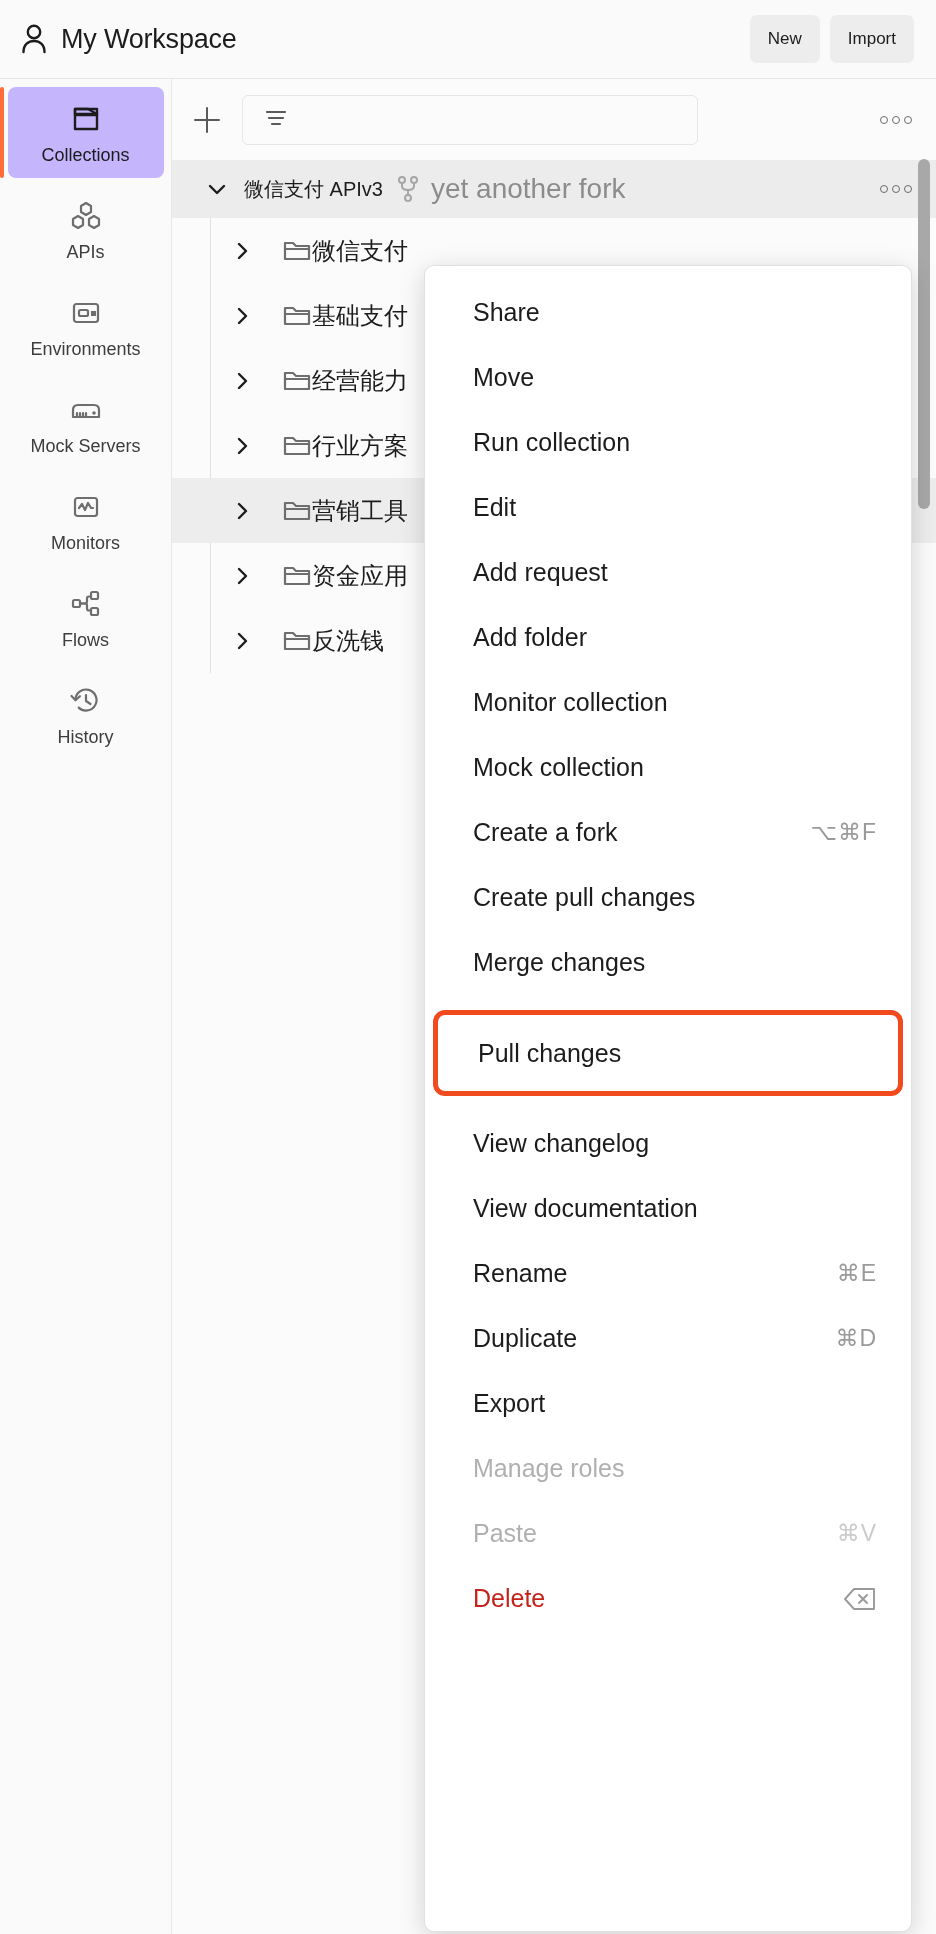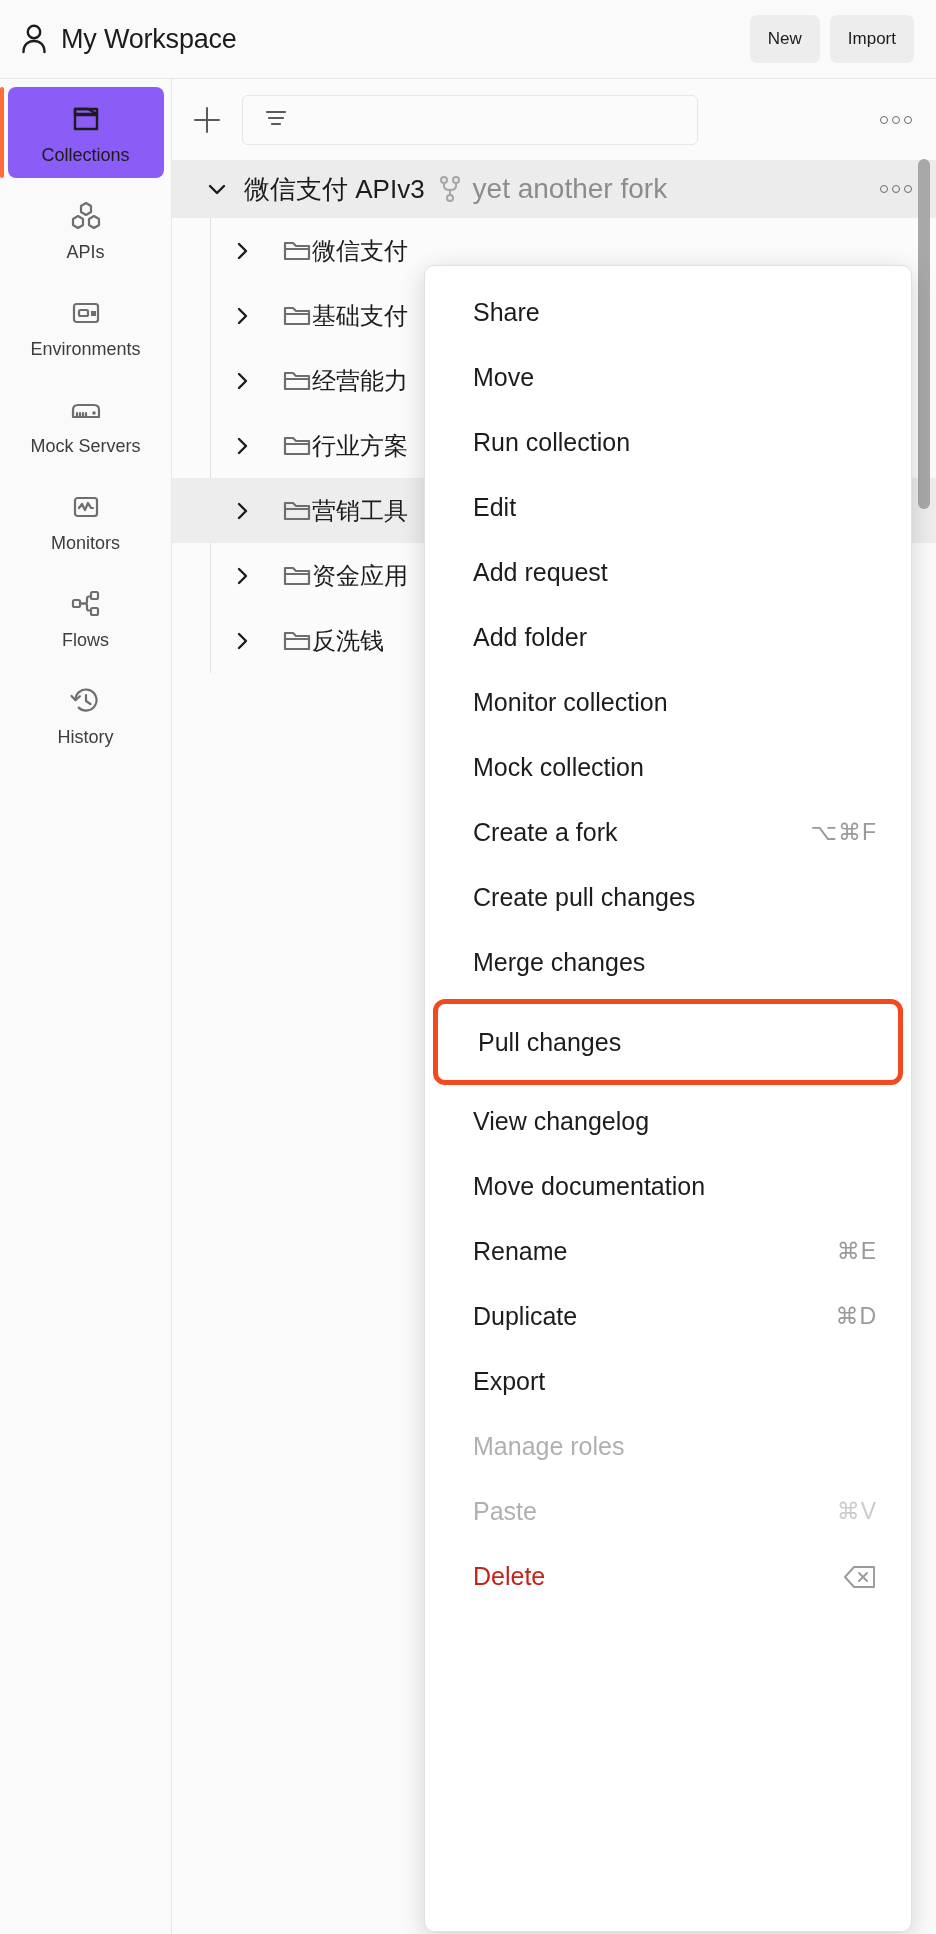--- a/index.html
+++ b/index.html
@@ -39,21 +39,21 @@
     padding-top: 8px;
   }
   .rail-item {
     position: relative;
     width: 156px; margin: 0 auto 6px auto;
     border-radius: 8px;
     display: flex; flex-direction: column; align-items: center;
     padding: 14px 0 12px 0;
     cursor: pointer;
   }
-  .rail-item.active { background: #8b5cf6; }
+  .rail-item.active { background: #c4b5fd; }
   .rail-item.active::before {
     content: ""; position: absolute; left: -8px; top: 0; bottom: 0;
     width: 4px; background: #ff6c37; border-radius: 2px;
   }
   .rail-ico { height: 36px; display: flex; align-items: center; justify-content: center; }
   .rail-lbl { margin-top: 8px; font-size: 18px; color: #3d3d3d; white-space: nowrap; }
   .rail-item.active .rail-lbl { color: #1c1c1c; }
 
   
   .panel {
@@ -78,21 +78,21 @@
   .dots { display: inline-flex; gap: 4px; align-items: center; }
   .dots i { display:block; width: 8px; height: 8px; border-radius: 50%;
             border: 1.6px solid #6b6b6b; box-sizing: border-box; }
 
   
   .coll-row {
     height: 58px; background: #ececec;
     display: flex; align-items: center; padding-left: 28px; cursor: pointer;
   }
   .chev { width: 34px; display:flex; align-items:center; justify-content:center; }
-  .coll-name { font-size: 26px; color: #1c1c1c; margin-left: 10px; white-space: nowrap; }
+  .coll-name { font-size: 20px; color: #1c1c1c; margin-left: 10px; white-space: nowrap; }
   .fork-ico { margin-left: 13px; display:flex; align-items:center; }
   .fork-label { margin-left: 11px; font-size: 28px; color: #8c8c8c; white-space: nowrap; }
   .coll-dots { margin-left: auto; margin-right: 24px; }
 
   
   .tree { position: relative; background: #fbfbfb; }
   .tree::before {
     content:""; position:absolute; left: 38px; top: 0; bottom: 0; width: 1px;
     background: #e2e2e2;
   }
@@ -128,21 +128,21 @@
     height: 65px; display: flex; align-items: center;
     padding: 0 34px 0 48px; cursor: pointer;
     font-size: 25px; color: #1c1c1c;
   }
   .mi .sc { margin-left: auto; color: #9a9a9a; font-size: 23px; letter-spacing: 1px; }
   .mi.disabled { color: #b0b0b0; cursor: default; }
   .mi.disabled .sc { color: #cbcbcb; }
   .mi.danger { color: #c4231b; }
   .mi.highlight {
     border: 5px solid #f04a1e; border-radius: 12px;
-    margin: 4px 8px; padding-left: 40px; height: 86px;
+    margin: 15px 8px; padding-left: 40px; height: 86px;
   }
   .bsp-ico { margin-left:auto; display:flex; align-items:center; }
   .ico-dark { stroke: #1c1c1c; fill: none; stroke-width: 2.4; stroke-linecap: round; stroke-linejoin: round; }
   .ico-grey { stroke: #6e6e6e; fill: none; stroke-width: 2.2; stroke-linecap: round; stroke-linejoin: round; }
   .ico-fork { stroke: #a6a6a6; fill: none; stroke-width: 2; stroke-linecap: round; stroke-linejoin: round; }
 </style>
 </head>
 <body>
 
 <div id="app">
@@ -438,21 +438,21 @@
     </div>
 
     <div class="mi highlight">
       <span>Pull changes</span>
     </div>
 
     <div class="mi">
       <span>View changelog</span>
     </div>
     <div class="mi">
-      <span>Move documentation</span>
+      <span>View documentation</span>
     </div>
     <div class="mi">
       <span>Rename</span>
       <span class="sc">⌘E</span>
     </div>
     <div class="mi">
       <span>Duplicate</span>
       <span class="sc">⌘D</span>
     </div>
     <div class="mi">

